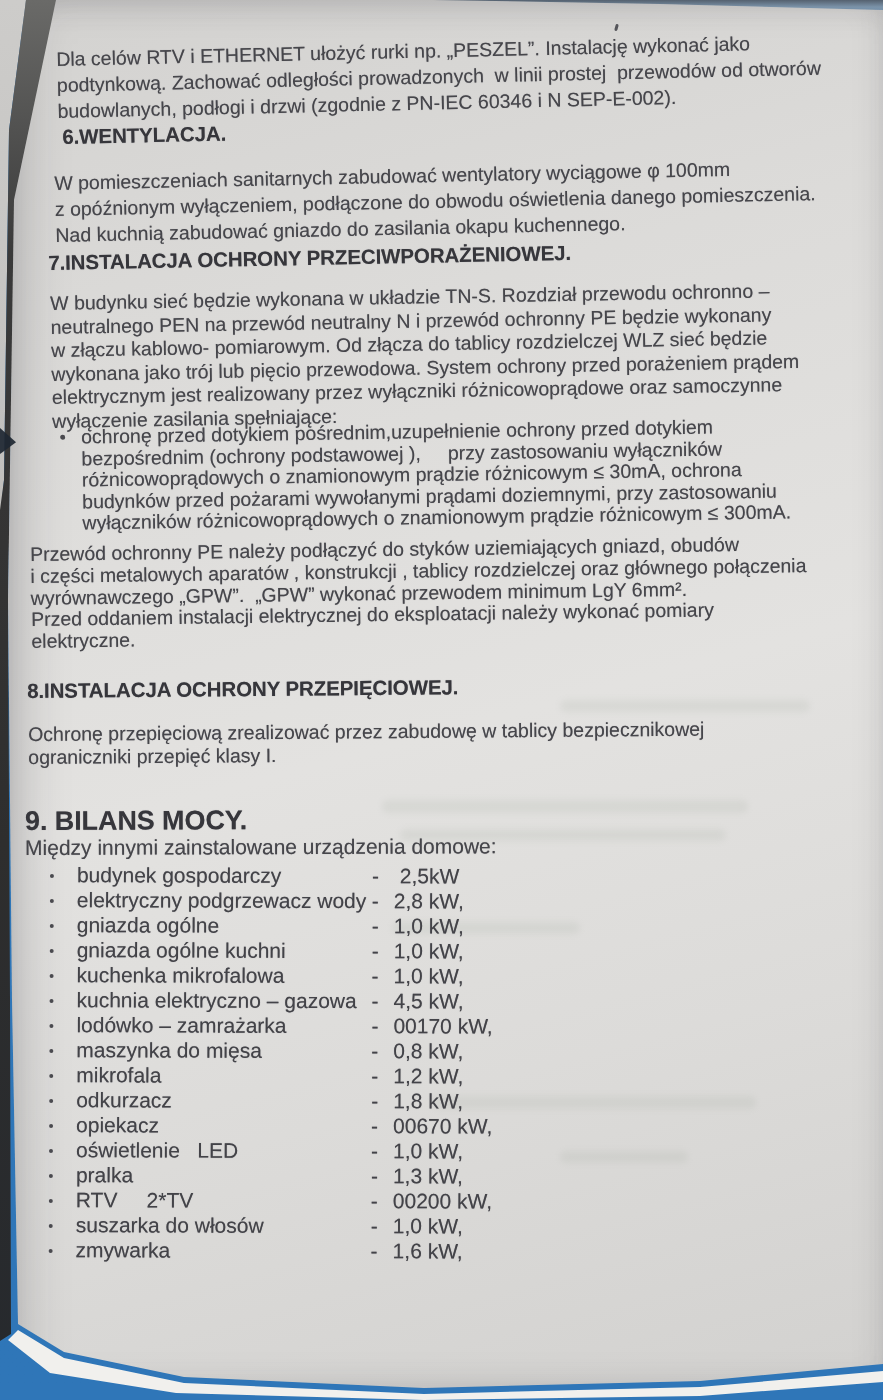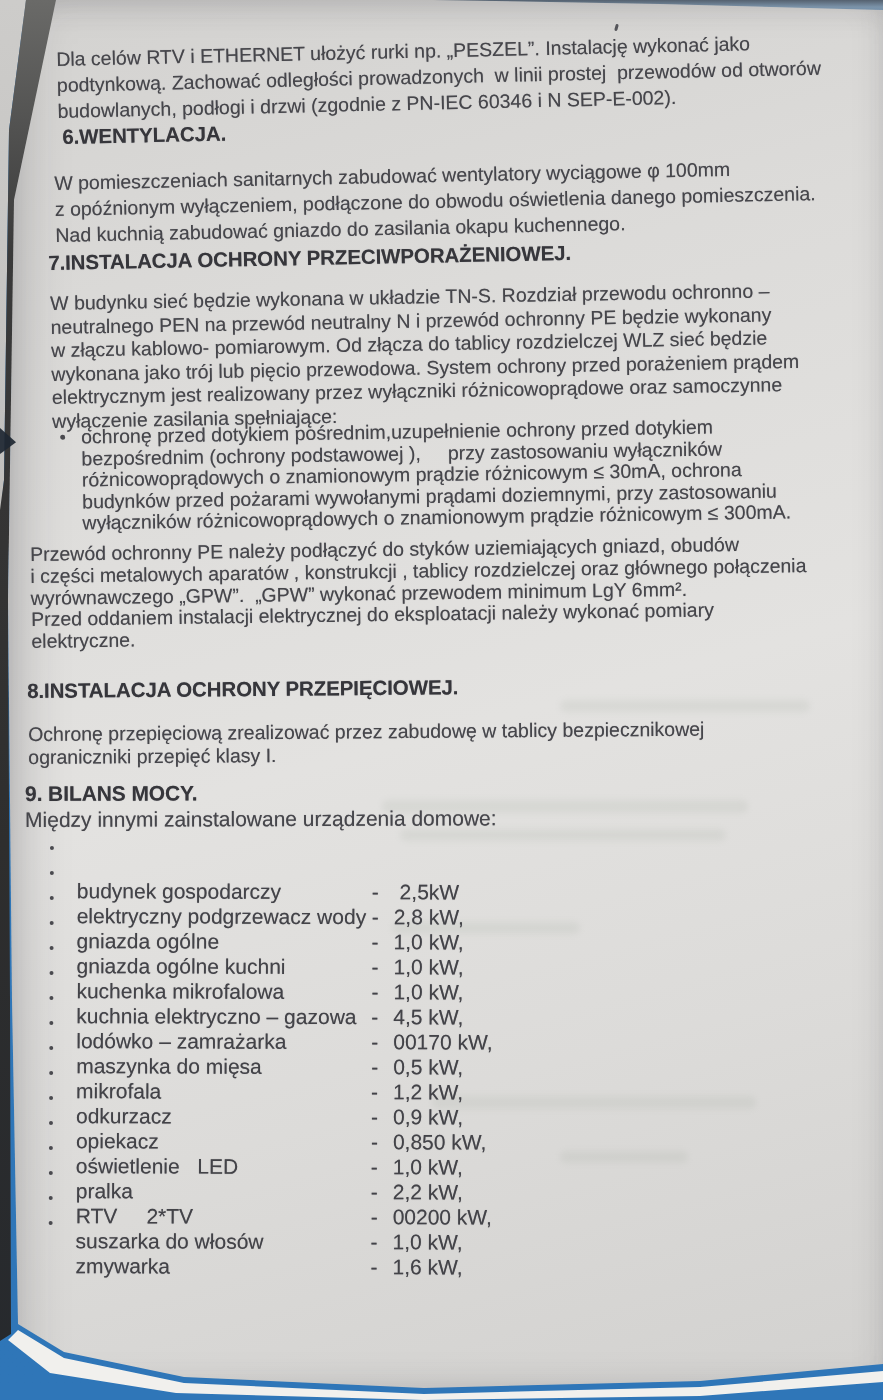--- a/index.html
+++ b/index.html
@@ -65,28 +65,28 @@
   #h6{margin:0 0 21px 12px;transform:rotate(-1.2deg);}
   #blk-vent{margin:0 0 2px 4px;line-height:26px;transform:rotate(-1.2deg);}
   #h7{margin:0 0 17px -2px;transform:rotate(-1.1deg);}
   #blk-tns{margin:0 0 0 0;line-height:23.5px;transform:rotate(-1deg);}
   #blk-bullet{margin:-6px 0 0 0;transform:rotate(-.9deg);transform-origin:left top;display:flex;}
   #blk-bullet .bullet-text{white-space:pre-wrap;width:max-content;font-size:19.5px;line-height:21.5px;}
   .bdot{width:5px;height:5px;border-radius:50%;background:#4a4a4f;flex:0 0 auto;margin:8px 16px 0 10px;}
   #blk-after{margin:9px 0 0 -20px;line-height:21.8px;transform:rotate(-.8deg);}
   #h8{margin:26px 0 20px -23px;transform:rotate(-.5deg);}
   #blk-sur{margin:0 0 0 -22px;line-height:23px;transform:rotate(-.45deg);}
-  #h9{margin:12px 0 2px -25px;transform:rotate(-.2deg);font-size:21px;}
+  #h9{margin:40px 0 2px -25px;transform:rotate(-.2deg);font-size:27px;}
   #blk-bil{margin:0 0 3px -25px;line-height:24px;font-size:21px;transform:rotate(-.2deg);}
   .power-list{list-style:none;margin:0 0 0 -25px;padding:0;font-size:21px;transform:rotate(.2deg);transform-origin:left top;}
   .pl-item{display:flex;align-items:baseline;height:25px;}
   .pl-item .dot{width:4px;height:4px;border-radius:50%;background:#4a4a4f;flex:0 0 auto;align-self:flex-start;margin:11px 0 0 25px;}
   .pl-name{white-space:pre-wrap;margin-left:23px;width:295px;flex:0 0 auto;color:#434348;}
   .pl-dash{flex:0 0 auto;color:#434348;}
-  .pl-value{margin-left:15px;white-space:pre-wrap;color:#434348;margin-top:44px;}
+  .pl-value{margin-left:15px;white-space:pre-wrap;color:#434348;}
 </style>
 </head>
 <body>
 
 <div class="layer under-page"></div>
 <div class="layer gap-band"></div>
 <div class="layer page-rim"></div>
 <div class="layer page"></div>
 
 <div class="ghost g1"></div>
@@ -178,51 +178,51 @@
     <li class="pl-item">
         <span class="dot"></span>
         <span class="pl-name">lodówko – zamrażarka</span>
         <span class="pl-dash">-</span>
         <span class="pl-value">00170 kW,</span>
       </li>
     <li class="pl-item">
         <span class="dot"></span>
         <span class="pl-name">maszynka do mięsa</span>
         <span class="pl-dash">-</span>
-        <span class="pl-value">0,5 kW,</span>
+        <span class="pl-value">0,8 kW,</span>
       </li>
     <li class="pl-item">
         <span class="dot"></span>
         <span class="pl-name">mikrofala</span>
         <span class="pl-dash">-</span>
         <span class="pl-value">1,2 kW,</span>
       </li>
     <li class="pl-item">
         <span class="dot"></span>
         <span class="pl-name">odkurzacz</span>
         <span class="pl-dash">-</span>
-        <span class="pl-value">0,9 kW,</span>
+        <span class="pl-value">1,8 kW,</span>
       </li>
     <li class="pl-item">
         <span class="dot"></span>
         <span class="pl-name">opiekacz</span>
         <span class="pl-dash">-</span>
-        <span class="pl-value">0,850 kW,</span>
+        <span class="pl-value">00670 kW,</span>
       </li>
     <li class="pl-item">
         <span class="dot"></span>
         <span class="pl-name">oświetlenie   LED</span>
         <span class="pl-dash">-</span>
         <span class="pl-value">1,0 kW,</span>
       </li>
     <li class="pl-item">
         <span class="dot"></span>
         <span class="pl-name">pralka</span>
         <span class="pl-dash">-</span>
-        <span class="pl-value">2,2 kW,</span>
+        <span class="pl-value">1,3 kW,</span>
       </li>
     <li class="pl-item">
         <span class="dot"></span>
         <span class="pl-name">RTV     2*TV</span>
         <span class="pl-dash">-</span>
         <span class="pl-value">00200 kW,</span>
       </li>
     <li class="pl-item">
         <span class="dot"></span>
         <span class="pl-name">suszarka do włosów</span>

